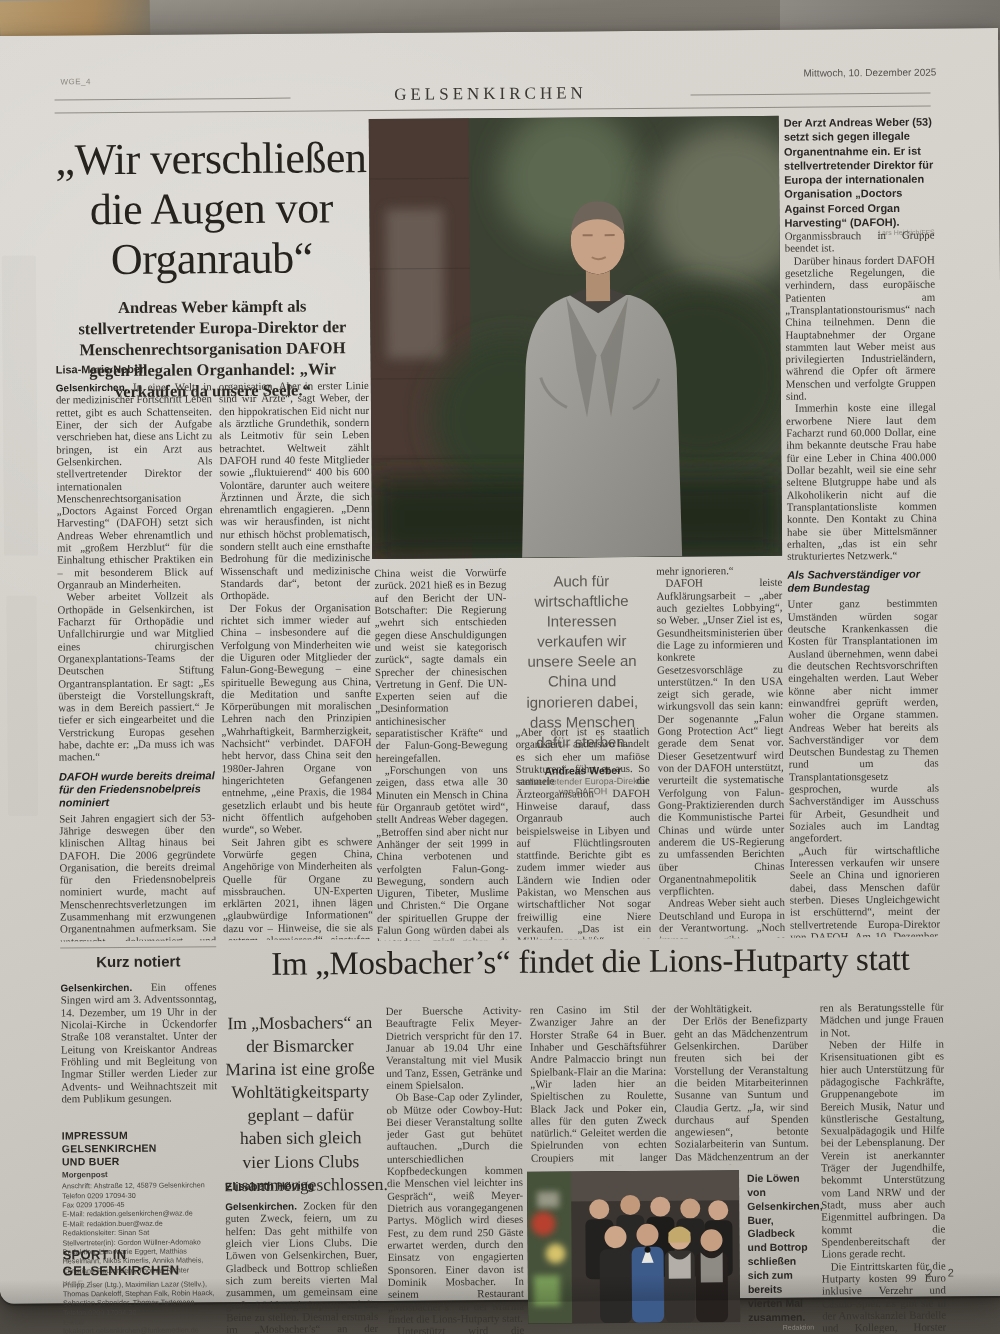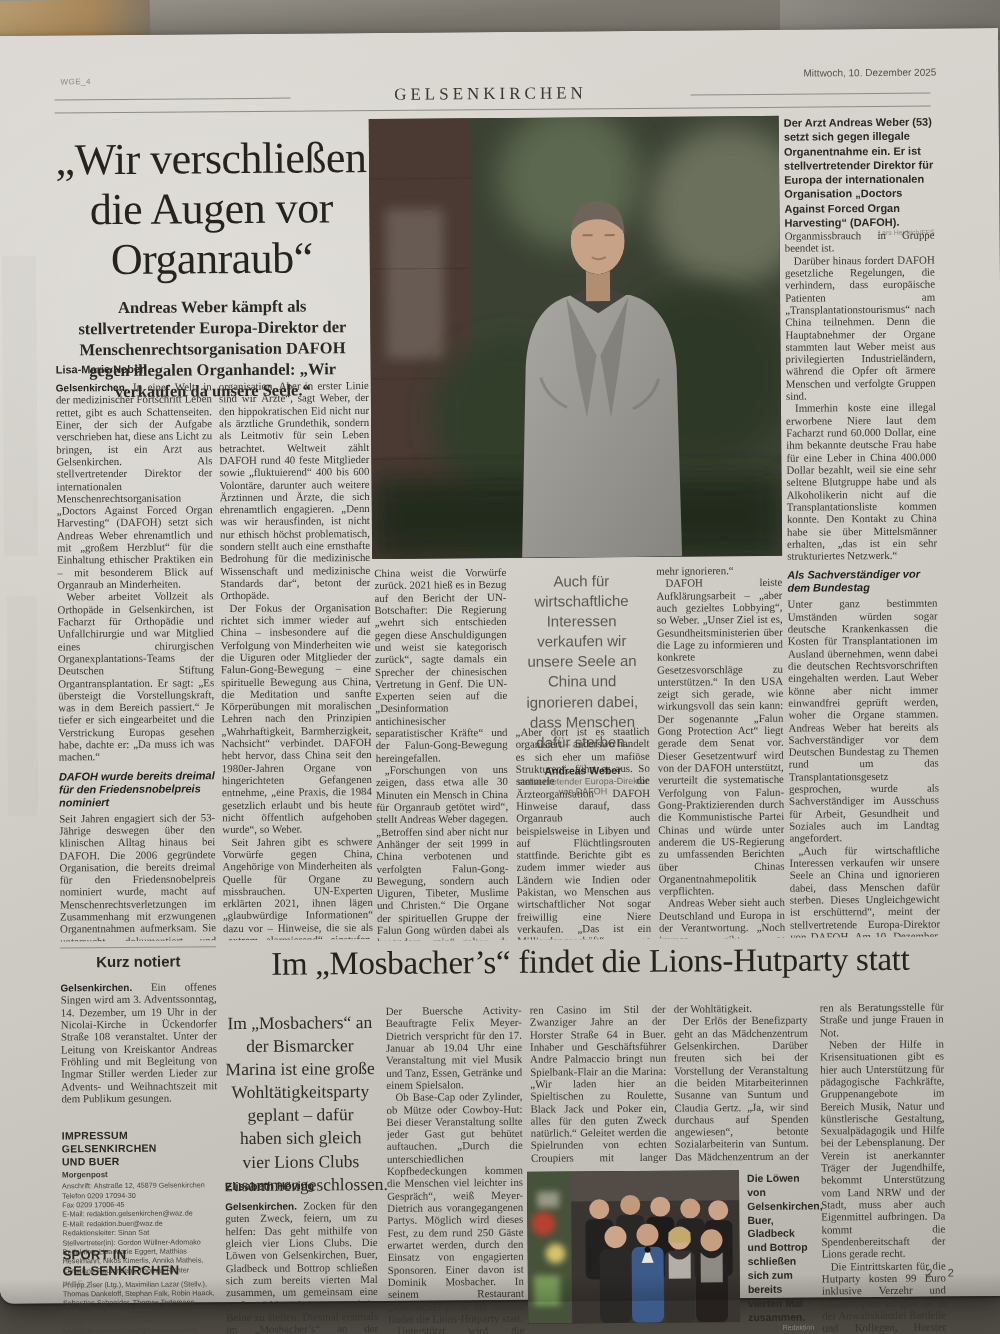--- a/index.html
+++ b/index.html
@@ -287,21 +287,21 @@
       </g>
     </svg>
   </div>
 
   <div class="abs cap-narrow" style="left:748px;top:1142px;width:66px;">
     <span>Die Löwen von Gelsenkirchen, Buer, Gladbeck und Bottrop schließen sich zum bereits vierten Mal zusammen.</span>
     <span class="credit">Redaktion</span>
   </div>
 
   <div class="abs col" style="left:822px;top:972px;width:124px;height:332px;">
-    <p>ren als Beratungsstelle für Straße und junge Frauen in Not.</p>
+    <p>ren als Beratungsstelle für Mädchen und junge Frauen in Not.</p>
     <p>Neben der Hilfe in Krisensituationen gibt es hier auch Unterstützung für pädagogische Fachkräfte, Gruppenangebote im Bereich Musik, Natur und künstlerische Gestaltung, Sexualpädagogik und Hilfe bei der Lebensplanung. Der Verein ist anerkannter Träger der Jugendhilfe, bekommt Unterstützung vom Land NRW und der Stadt, muss aber auch Eigenmittel aufbringen. Da kommt die Spendenbereitschaft der Lions gerade recht.</p>
     <p>Die Eintrittskarten für die Hutparty kosten 99 Euro inklusive Verzehr und Casino-Spiel. Es gibt sie in der Anwaltskanzlei Bardelle und Kollegen, Horster Straße 1-3 in Buer, im Einrichtungshaus „Raum-Anzug“ in Dorsten und in der „Traumwerkstatt“ in Gladbeck.</p>
   </div>
 
   <div class="abs ed-code" style="left:63px;top:1244px;">WGE_4</div>
   <div class="abs pg-num" style="right:48px;top:1238px;">2 2</div>
 
 </div>
 </div>
 

